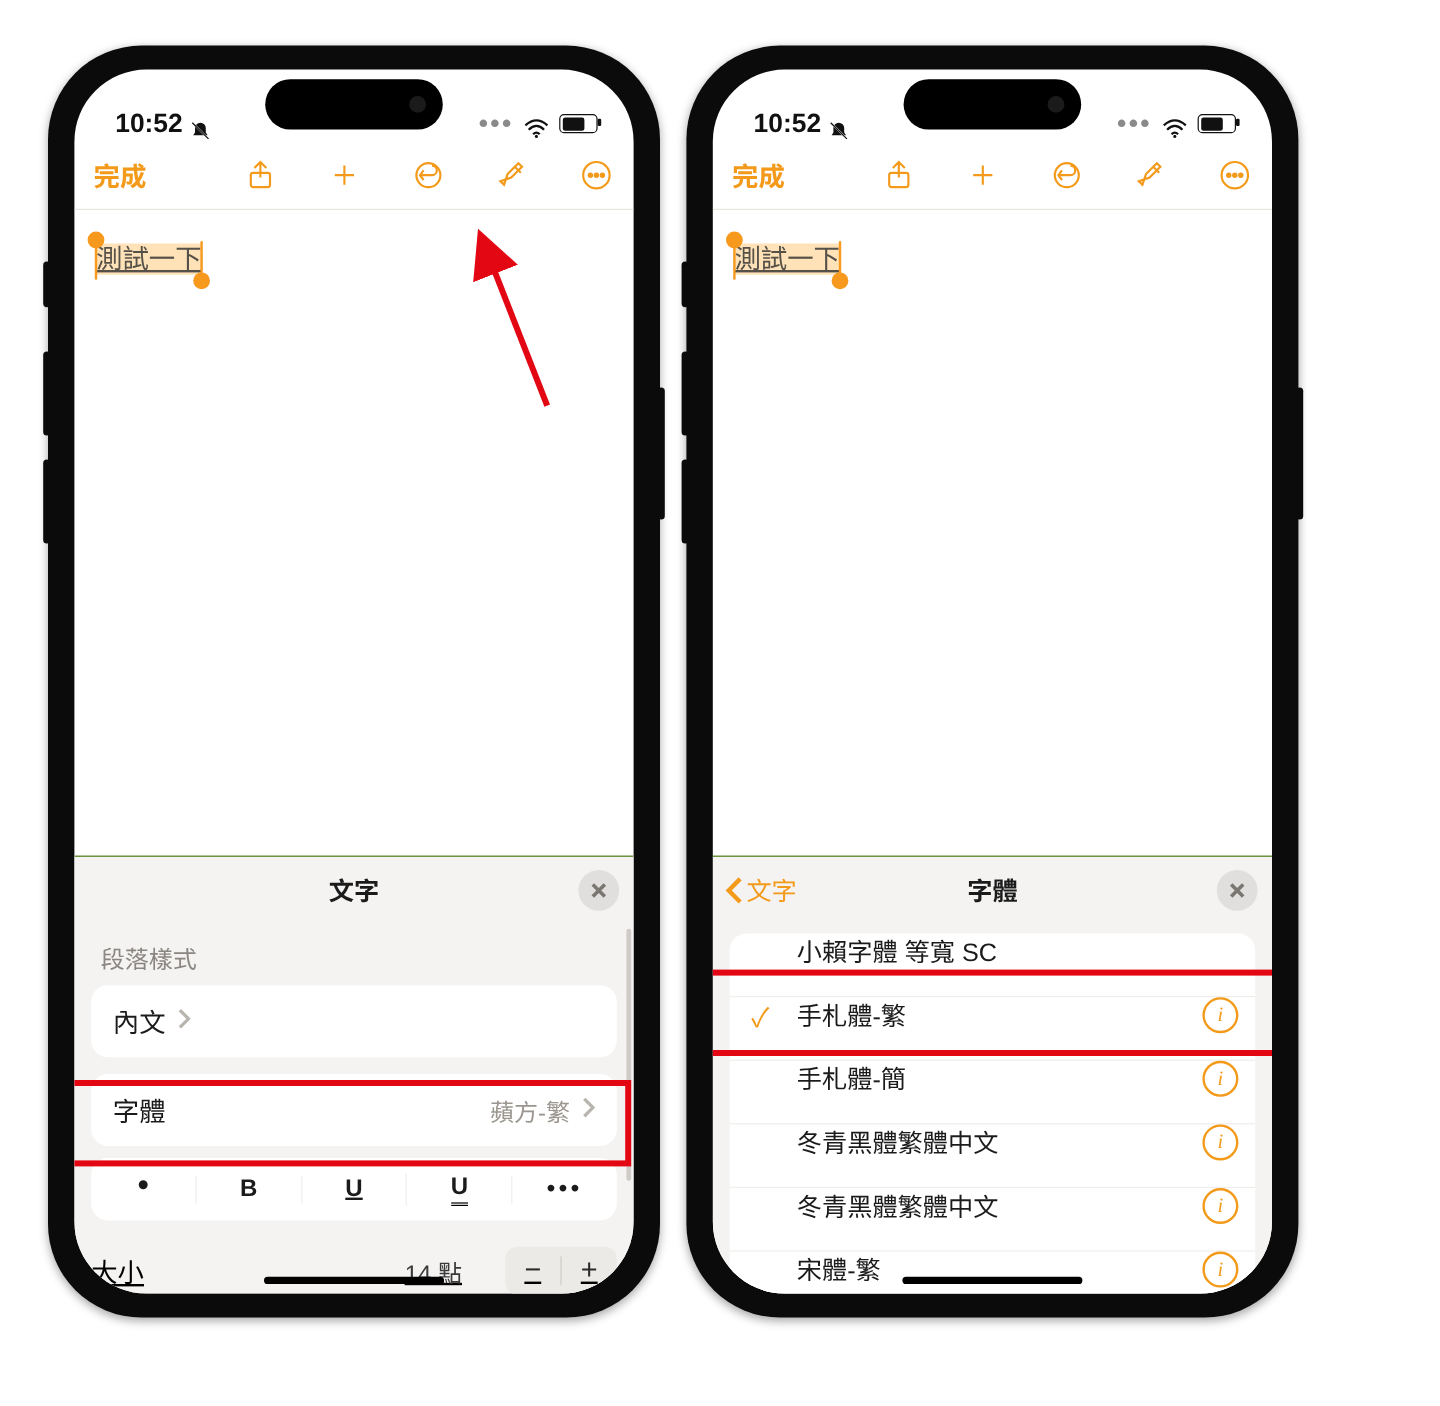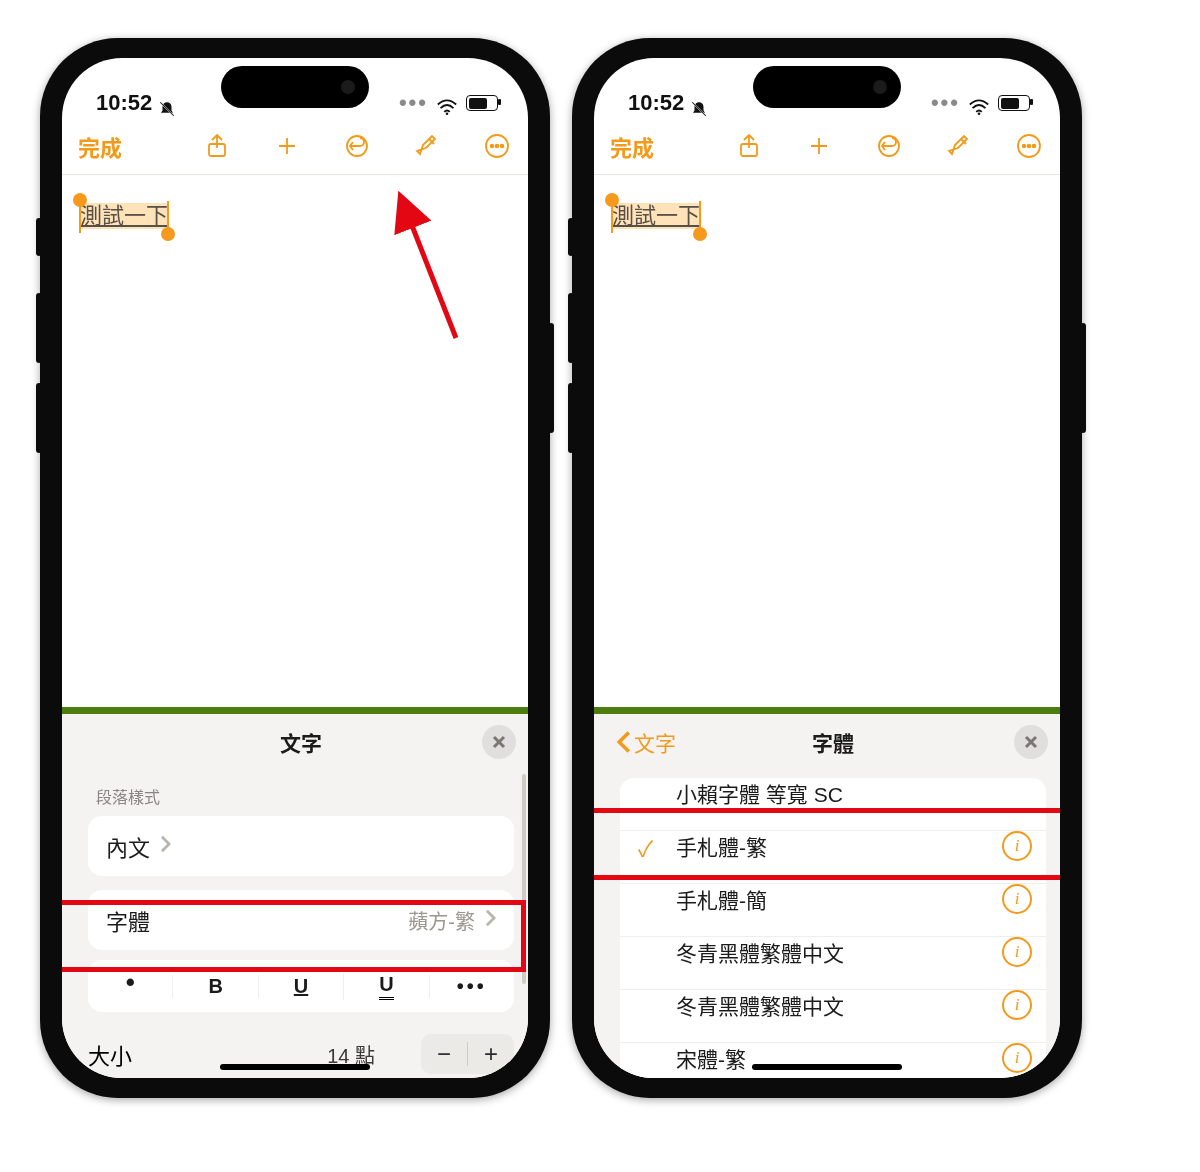--- a/index.html
+++ b/index.html
@@ -74,40 +74,39 @@
   .handle.tl::after{top:12px;height:28px;}
   .handle.br::after{bottom:12px;height:28px;}
 
   
   .arrow{position:absolute;}
   .arrow svg{overflow:visible;}
 
   
   .sheet{
     position:absolute;left:0;right:0;bottom:0;background:#f4f3f2;
-    border-top:7px solid #4d7c0f;
-    padding-left:12px;
+    border-top:1px solid #4d7c0f;
   }
   .sheet-head{
     height:56px;display:flex;align-items:center;justify-content:center;position:relative;
   }
   .sheet-head .title{font-size:21px;font-weight:600;color:#1b1b1b;}
   .sheet-head .back{
     position:absolute;left:10px;display:flex;align-items:center;color:#f39a1a;font-size:21px;gap:2px;
   }
   .sheet-head .back svg{width:16px;height:24px;stroke:#f39a1a;fill:none;stroke-width:3;}
   .sheet-close{
     position:absolute;right:12px;top:50%;transform:translateY(-50%);
     width:34px;height:34px;border-radius:50%;background:#e1dfdd;display:flex;align-items:center;justify-content:center;
   }
   .sheet-close svg{width:14px;height:14px;stroke:#7a7773;stroke-width:3;fill:none;}
 
   
   .sheetA{height:364px;}
-  .section-label{font-size:16px;color:#8a8682;padding:14px 22px 8px;}
+  .section-label{font-size:20px;color:#8a8682;padding:14px 22px 8px;}
   .card{background:#fff;margin:0 14px;border-radius:14px;text-align:right;}
   .row{
     height:60px;display:flex;align-items:center;padding:0 18px;font-size:22px;color:#1b1b1b;
     border-top:1px solid #eee;position:relative;
   }
   .row:first-child{border-top:none;}
   .row .value{margin-left:auto;color:#9b968f;font-size:20px;}
   .row .chev{margin-left:10px;}
   .row .chev svg{width:11px;height:18px;stroke:#b8b4ae;fill:none;stroke-width:3;}
 
@@ -117,21 +116,21 @@
   }
   .fmt-row .cell{
     flex:1;display:flex;align-items:center;justify-content:center;font-size:20px;font-weight:700;color:#1b1b1b;
     border-left:1px solid #eee;
   }
   .fmt-row .cell:first-child{border-left:none;}
   .fmt-row .cell.dot{font-size:26px;line-height:0;transform:translateY(-4px);}
   .fmt-row .cell.more{letter-spacing:3px;}
 
   .size-row{
-    display:flex;align-items:center;margin:14px 14px 0;height:56px;gap:32px;
+    display:flex;align-items:center;margin:14px 14px 0;height:56px;gap:22px;text-decoration:underline;
   }
   .size-row .lbl{font-size:22px;flex:0 0 auto;}
   .size-row .val{margin-left:auto;font-size:20px;color:#3a3a3a;}
   .stepper{
     display:flex;align-items:center;background:#eceae7;border-radius:10px;overflow:hidden;margin-left:14px;
   }
   .stepper button{
     width:46px;height:40px;border:none;background:transparent;font-size:24px;color:#2b2b2b;cursor:pointer;
   }
   .stepper .divv{width:1px;height:24px;background:#cfccc7;}

